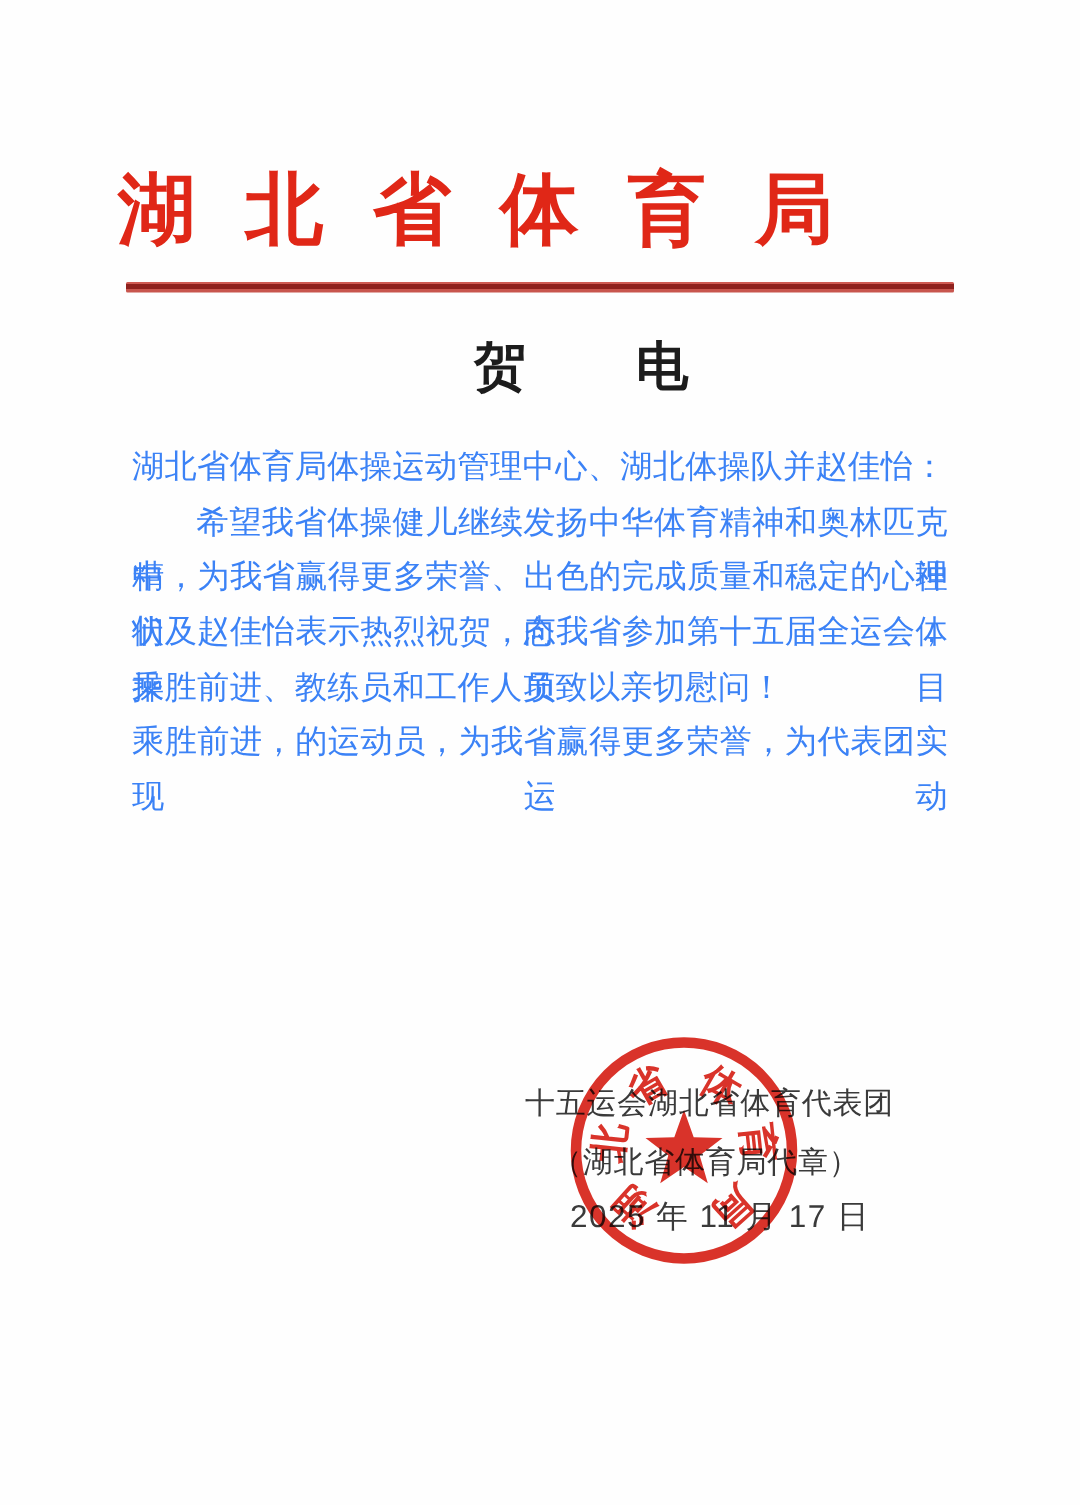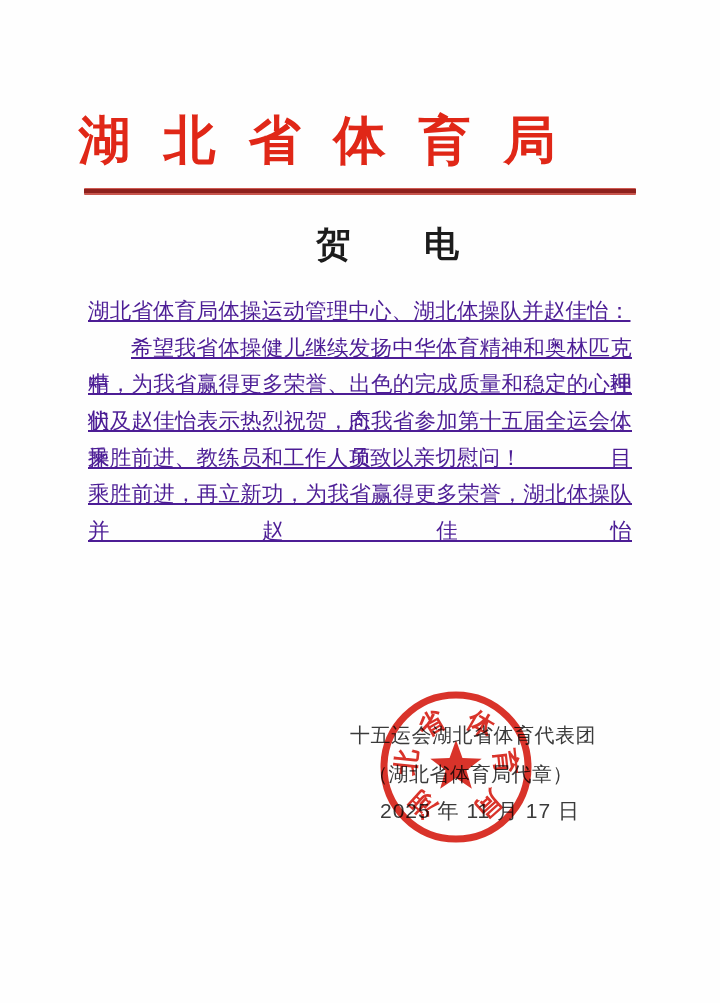--- a/index.html
+++ b/index.html
@@ -38,22 +38,21 @@
     font-size: 35px; line-height: 46px; font-weight: 600;
     color: #1c1c1c;
     white-space: pre;
     letter-spacing: 1px;
     padding-left: 28px;
   }
 
   
   .bodytext {
     position: absolute; top: 293px; left: 88px; width: 544px;
-    color: #4c1d95;
-    text-decoration: underline;
+    color: #3b82f6;
   }
   .bline {
     height: 36.7px; line-height: 36.7px;
     font-size: 21.5px;
     letter-spacing: 0.2px;
     white-space: nowrap;
   }
   .bline.fill {
     white-space: normal;
     text-align: justify;
@@ -101,21 +100,21 @@
   </div>
 
   <h1 class="doc-title">贺　　电</h1>
 
   <div class="bodytext">
     <div class="bline">湖北省体育局体操运动管理中心、湖北体操队并赵佳怡：</div>
     <div class="bline indent fill">希望我省体操健儿继续发扬中华体育精神和奥林匹克精神</div>
     <div class="bline fill">中，为我省赢得更多荣誉、出色的完成质量和稳定的心理状态，</div>
     <div class="bline fill">们及赵佳怡表示热烈祝贺，向我省参加第十五届全运会体操项目</div>
     <div class="bline">乘胜前进、教练员和工作人员致以亲切慰问！</div>
-    <div class="bline fill">乘胜前进，再立新功，为我省赢得更多荣誉，湖北体操队并赵佳怡</div>
+    <div class="bline fill">乘胜前进，的运动员，为我省赢得更多荣誉，为代表团实现运动</div>
   </div>
 
   <div class="sig-org">十五运会湖北省体育代表团</div>
   <div class="sig-note">（湖北省体育局代章）</div>
   <div class="sig-date">2025 年 11 月 17 日</div>
 
   <svg class="stamp" viewBox="0 0 158 158">
     <circle cx="79" cy="79" r="72" fill="none" stroke-width="7" stroke="#d8281e"></circle>
     <path d="M79,52 L85.47,70.1 L104.68,70.66 L89.46,82.4 L94.87,100.84 L79,90 L63.13,100.84 L68.54,82.4 L53.32,70.66 L72.53,70.1 Z" fill="#d8281e"></path>
     <text x="79" y="38" text-anchor="middle" transform="rotate(-138 79 79)" fill="#d8281e">湖</text>

